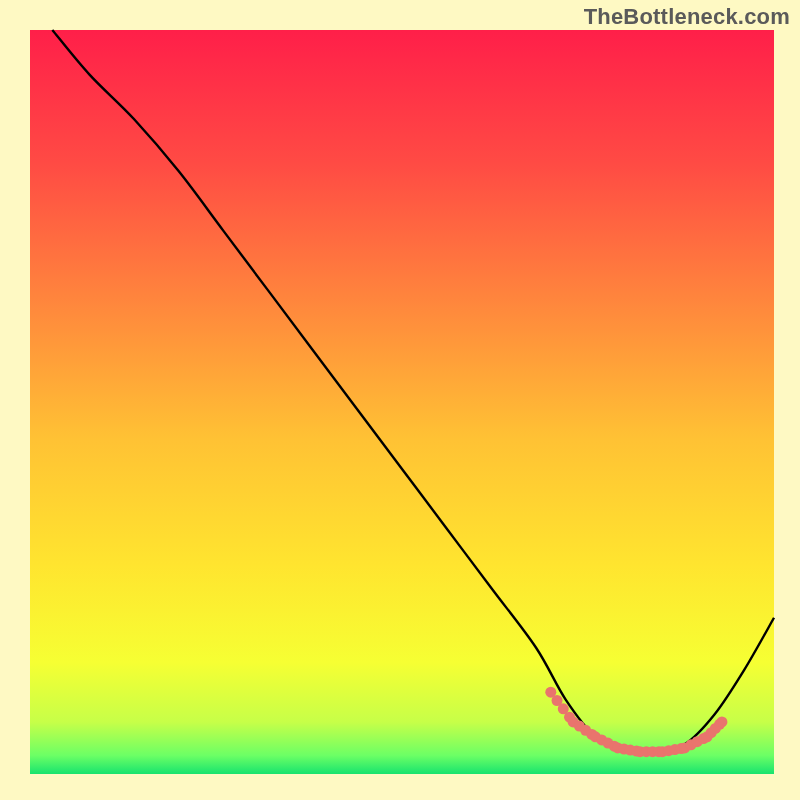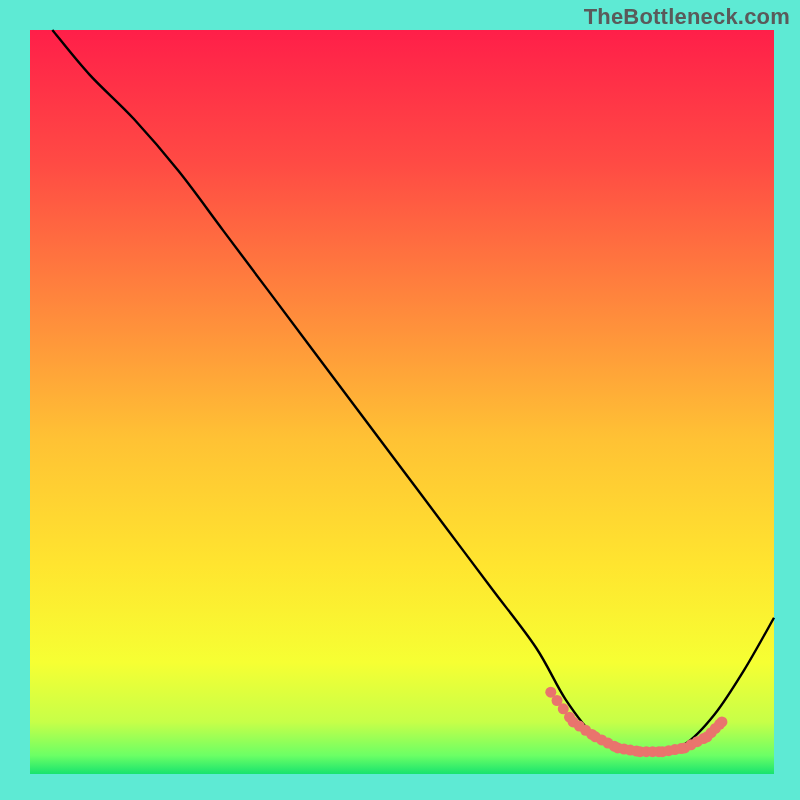--- a/index.html
+++ b/index.html
@@ -8,21 +8,21 @@
     width: 800px;
     height: 800px;
     background: #000;
     overflow: hidden;
     font-family: Arial, Helvetica, sans-serif;
   }
   .frame {
     position: relative;
     width: 800px;
     height: 800px;
-    background: #5eead4;
+    background: #fef9c3;
   }
   .watermark {
     position: absolute;
     top: 4px;
     right: 10px;
     color: #5a5a5a;
     font-size: 22px;
     font-weight: 600;
     letter-spacing: 0.2px;
     z-index: 5;

